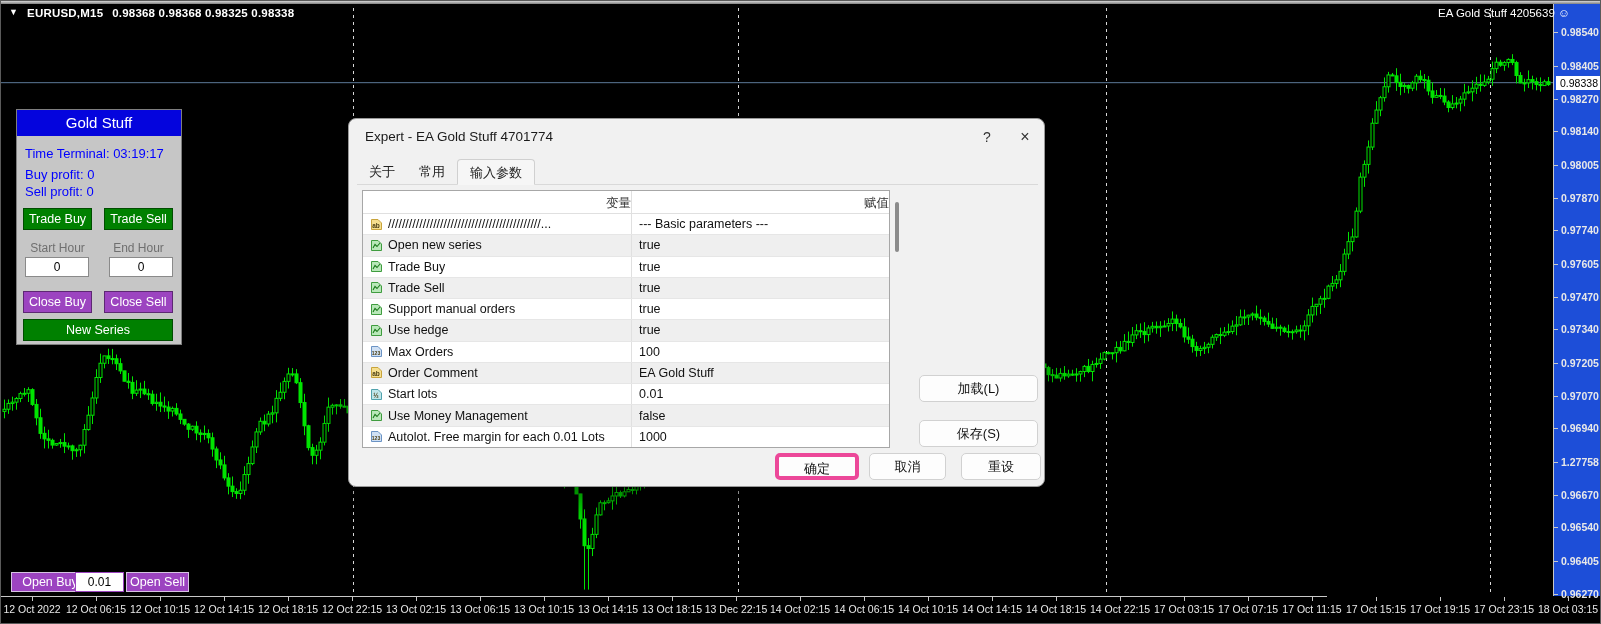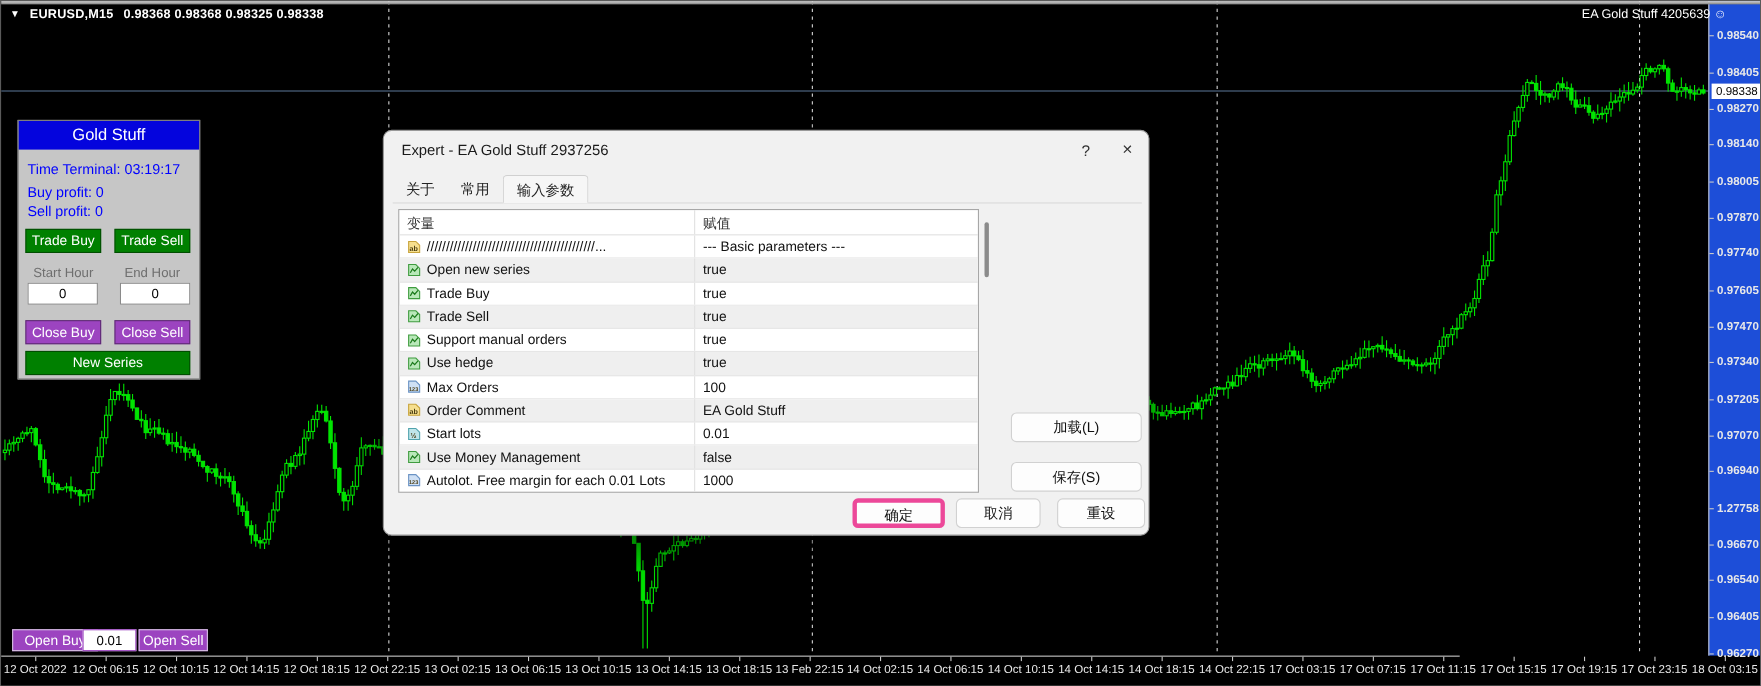--- a/index.html
+++ b/index.html
@@ -51,21 +51,21 @@
   .dlg-title{position:absolute;left:16px;top:10px;font-size:13.5px;color:#1a1a1a;}
   .dlg-sysbtn{position:absolute;top:6px;width:24px;height:24px;text-align:center;line-height:24px;
               font-size:14px;color:#333;border-radius:4px;}
   .dlg-tabs{position:absolute;left:8px;top:40px;width:681px;height:26px;border-bottom:1px solid #d9d9d9;
             display:flex;}
   .dlg-tab{height:26px;padding:0 12px;font-size:13px;color:#222;line-height:25px;}
   .dlg-tab.active{background:#f6f6f6;border:1px solid #d0d0d0;border-bottom:1px solid #f6f6f6;
                   border-radius:4px 4px 0 0;margin-bottom:-1px;}
   .ptable{position:absolute;left:13px;top:71px;width:528px;height:258px;background:#fff;
           border:1px solid #a7a7a7;display:flex;flex-direction:column;overflow:hidden;}
-  .ptable .phead{display:flex;height:23px;border-bottom:1px solid #e0e0e0;flex:none;}
+  .ptable .phead{display:flex;height:23px;border-bottom:1px solid #e0e0e0;flex:none;text-align:right;}
   .ptable .phead div{font-size:12.5px;color:#333;padding:4px 0 0 7px;}
   .col-var{width:269px;border-right:1px solid #e0e0e0;}
   .col-val{flex:1;}
   .prow{display:flex;flex:1;border-bottom:1px solid #e6e6e6;min-height:0;}
   .prow:last-child{border-bottom:none;}
   .prow.alt{background:#efefef;}
   .prow .cell{display:flex;align-items:center;font-size:12.5px;color:#111;padding-left:7px;
               white-space:nowrap;overflow:hidden;}
   .prow .cell.col-var .nm{overflow:hidden;text-overflow:ellipsis;}
   .prow .cell svg{margin-right:5px;flex:none;}
@@ -929,21 +929,21 @@
       <div class="tlabel" style="left: 415px;">13 Oct 02:15</div>
       <div class="ttick" style="left: 479px;"></div>
       <div class="tlabel" style="left: 479px;">13 Oct 06:15</div>
       <div class="ttick" style="left: 543px;"></div>
       <div class="tlabel" style="left: 543px;">13 Oct 10:15</div>
       <div class="ttick" style="left: 607px;"></div>
       <div class="tlabel" style="left: 607px;">13 Oct 14:15</div>
       <div class="ttick" style="left: 671px;"></div>
       <div class="tlabel" style="left: 671px;">13 Oct 18:15</div>
       <div class="ttick" style="left: 735px;"></div>
-      <div class="tlabel" style="left: 735px;">13 Feb 22:15</div>
+      <div class="tlabel" style="left: 735px;">13 Dec 22:15</div>
       <div class="ttick" style="left: 799px;"></div>
       <div class="tlabel" style="left: 799px;">14 Oct 02:15</div>
       <div class="ttick" style="left: 863px;"></div>
       <div class="tlabel" style="left: 863px;">14 Oct 06:15</div>
       <div class="ttick" style="left: 927px;"></div>
       <div class="tlabel" style="left: 927px;">14 Oct 10:15</div>
       <div class="ttick" style="left: 991px;"></div>
       <div class="tlabel" style="left: 991px;">14 Oct 14:15</div>
       <div class="ttick" style="left: 1055px;"></div>
       <div class="tlabel" style="left: 1055px;">14 Oct 18:15</div>
@@ -979,21 +979,21 @@
     <div class="gp-btn gp-purple" style="left:6px;top:181px;width:69px">Close Buy</div>
     <div class="gp-btn gp-purple" style="left:87px;top:181px;width:69px">Close Sell</div>
     <div class="gp-btn gp-green" style="left:6px;top:209px;width:150px">New Series</div>
   </div>
 
   <div class="tb-btn" style="left:10px;width:78px">Open Buy</div>
   <input class="tb-input" value="0.01" style="">
   <div class="tb-btn" style="left:125px;width:63px">Open Sell</div>
 
   <div class="dialog">
-    <div class="dlg-title">Expert - EA Gold Stuff 2937256</div>
+    <div class="dlg-title">Expert - EA Gold Stuff 4701774</div>
     <div class="dlg-sysbtn" style="left:626px">?</div>
     <div class="dlg-sysbtn" style="left:664px;font-size:16px">×</div>
 
     <div class="dlg-tabs" id="dlg-tabs">
         <div class="dlg-tab">关于</div>
         <div class="dlg-tab">常用</div>
         <div class="dlg-tab active">输入参数</div>
       </div>
 
     <div class="ptable">

